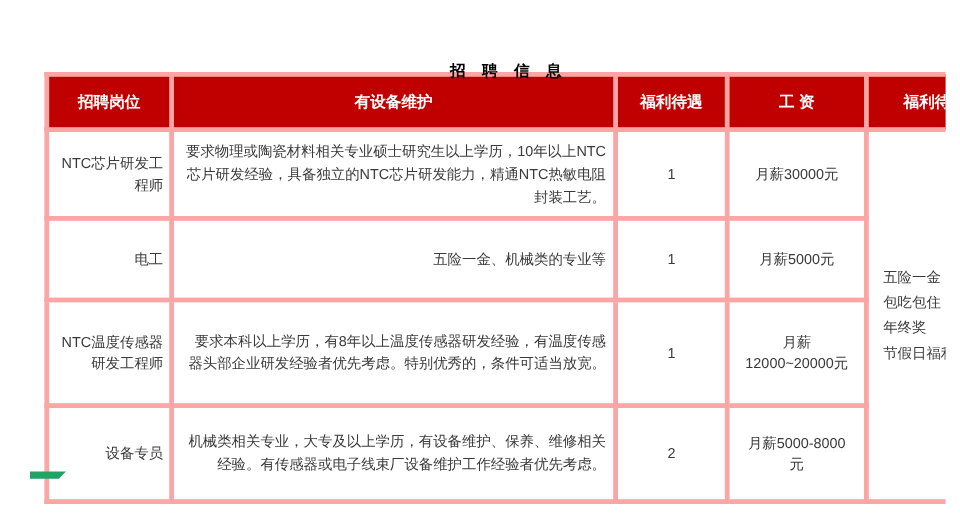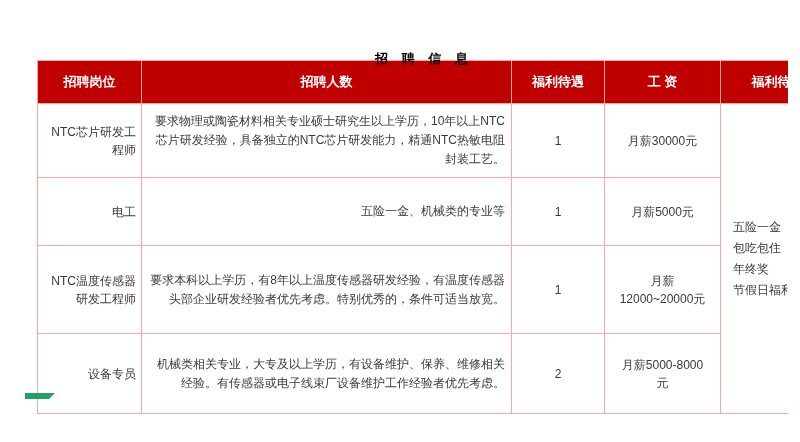--- a/index.html
+++ b/index.html
@@ -9,21 +9,21 @@
     font-family:"Liberation Sans","DejaVu Sans",sans-serif; overflow:hidden;
   }
   .title {
     height:24px; line-height:22px; text-align:center;
     font-size:13px; font-weight:bold; color:#000000; letter-spacing:5px;
   }
   table.recruit {
     border-collapse:collapse; table-layout:fixed;
     width:797px; margin-left:1px;
   }
-  table.recruit th, table.recruit td { border:1px solid #fca5a5; vertical-align:middle;margin-top:28px; }
+  table.recruit th, table.recruit td { border:4px solid #fca5a5; vertical-align:middle;margin-top:28px; }
   table.recruit th {
     background:#c00000; color:#ffffff; font-weight:bold;
     font-size:13px; height:32px; text-align:center;
   }
   td.pos {
     text-align:right; font-size:12px; color:#3a3a3a;
     padding:0 5px; line-height:18px;
   }
   td.cond {
     text-align:right; font-size:12px; color:#3a3a3a;
@@ -65,21 +65,21 @@
     <colgroup>
       <col style="width:104px">
         <col style="width:370px">
         <col style="width:93px">
       <col style="width:116px">
         <col style="width:114px">
     </colgroup>
     <thead>
       <tr>
         <th>招聘岗位</th>
-        <th>招聘人数</th>
+        <th>有设备维护</th>
         <th>福利待遇</th>
         <th>工  资</th>
         <th>福利待遇</th>
       </tr>
     </thead>
     <tbody>
       <tr class="r1">
         <td class="pos">NTC芯片研发工程师</td>
         <td class="cond">要求物理或陶瓷材料相关专业硕士研究生以上学历，10年以上NTC芯片研发经验，具备独立的NTC芯片研发能力，精通NTC热敏电阻封装工艺。</td>
         <td class="num">1</td>

